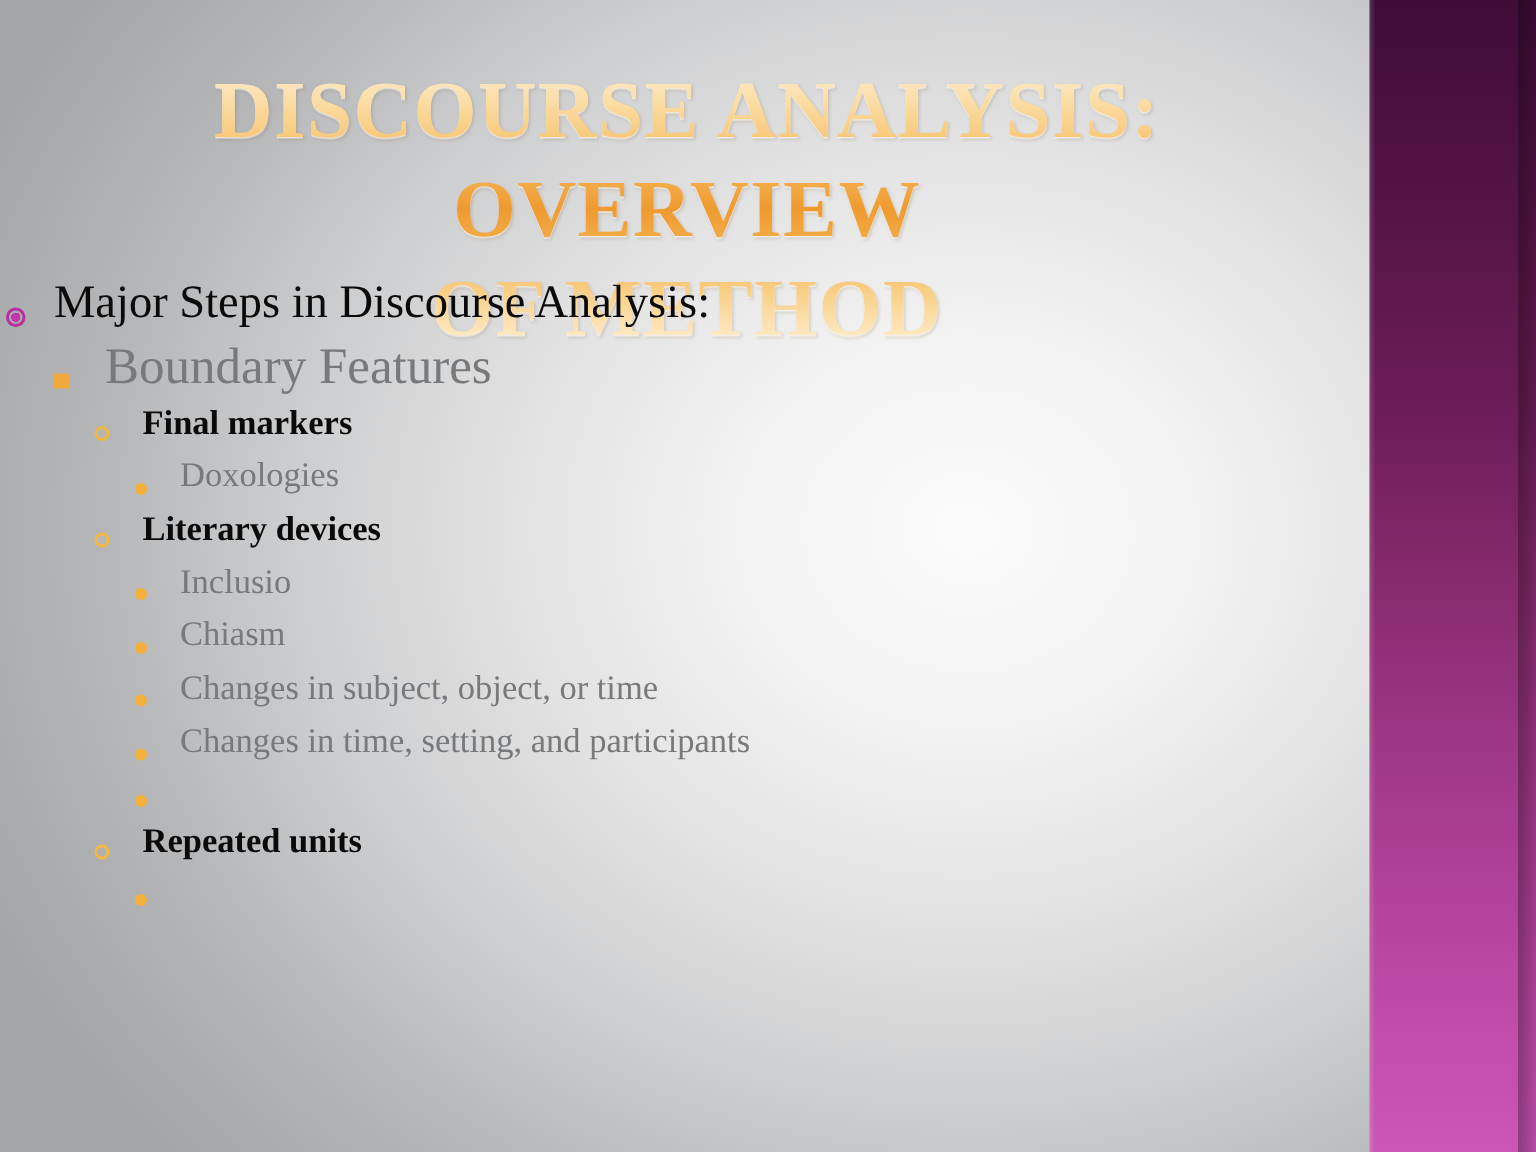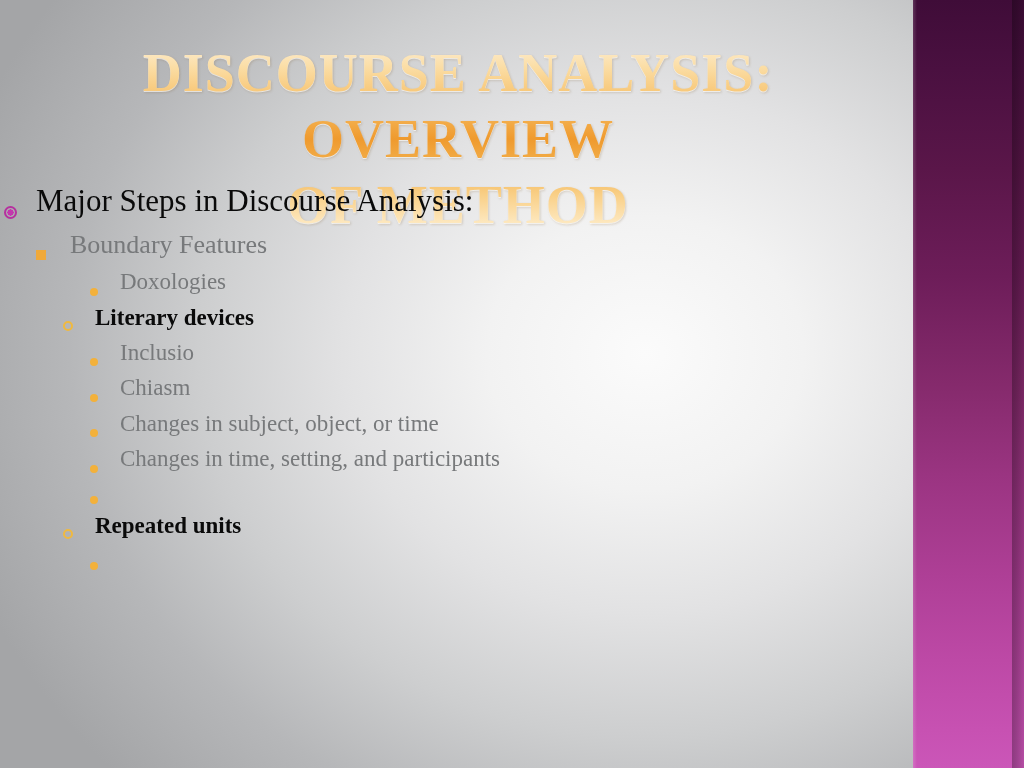--- a/index.html
+++ b/index.html
@@ -148,21 +148,21 @@
     box-sizing: border-box;
   }
 
   
   .lvl2 .bullet {
     width: 34px;
     padding-top: 13px;
     padding-left: 36px;
   }
   .lvl2 .txt {
-    font-size: 26px;
+    font-size: 34px;
     line-height: 39px;
     color: #77797b;
   }
   .sq-gold {
     display: inline-block;
     width: 10px;
     height: 10px;
     background: #f0a93a;
   }
 
@@ -230,20 +230,24 @@
     <div class="row lvl1">
       <span class="bullet"><span class="ring-magenta"></span></span>
       <span class="txt">Major Steps in Discourse Analysis:</span>
     </div>
 
     <div class="row lvl2">
       <span class="bullet"><span class="sq-gold"></span></span>
       <span class="txt">Boundary Features</span>
     </div>
 
+    <div class="row lvl3">
+      <span class="bullet"><span class="ring-gold"></span></span>
+      <span class="txt">Final markers</span>
+    </div>
 
 
     <div class="row lvl4">
       <span class="bullet"><span class="dot-gold"></span></span>
       <span class="txt">Doxologies</span>
     </div>
 
 
     <div class="row lvl3">
       <span class="bullet"><span class="ring-gold"></span></span>

